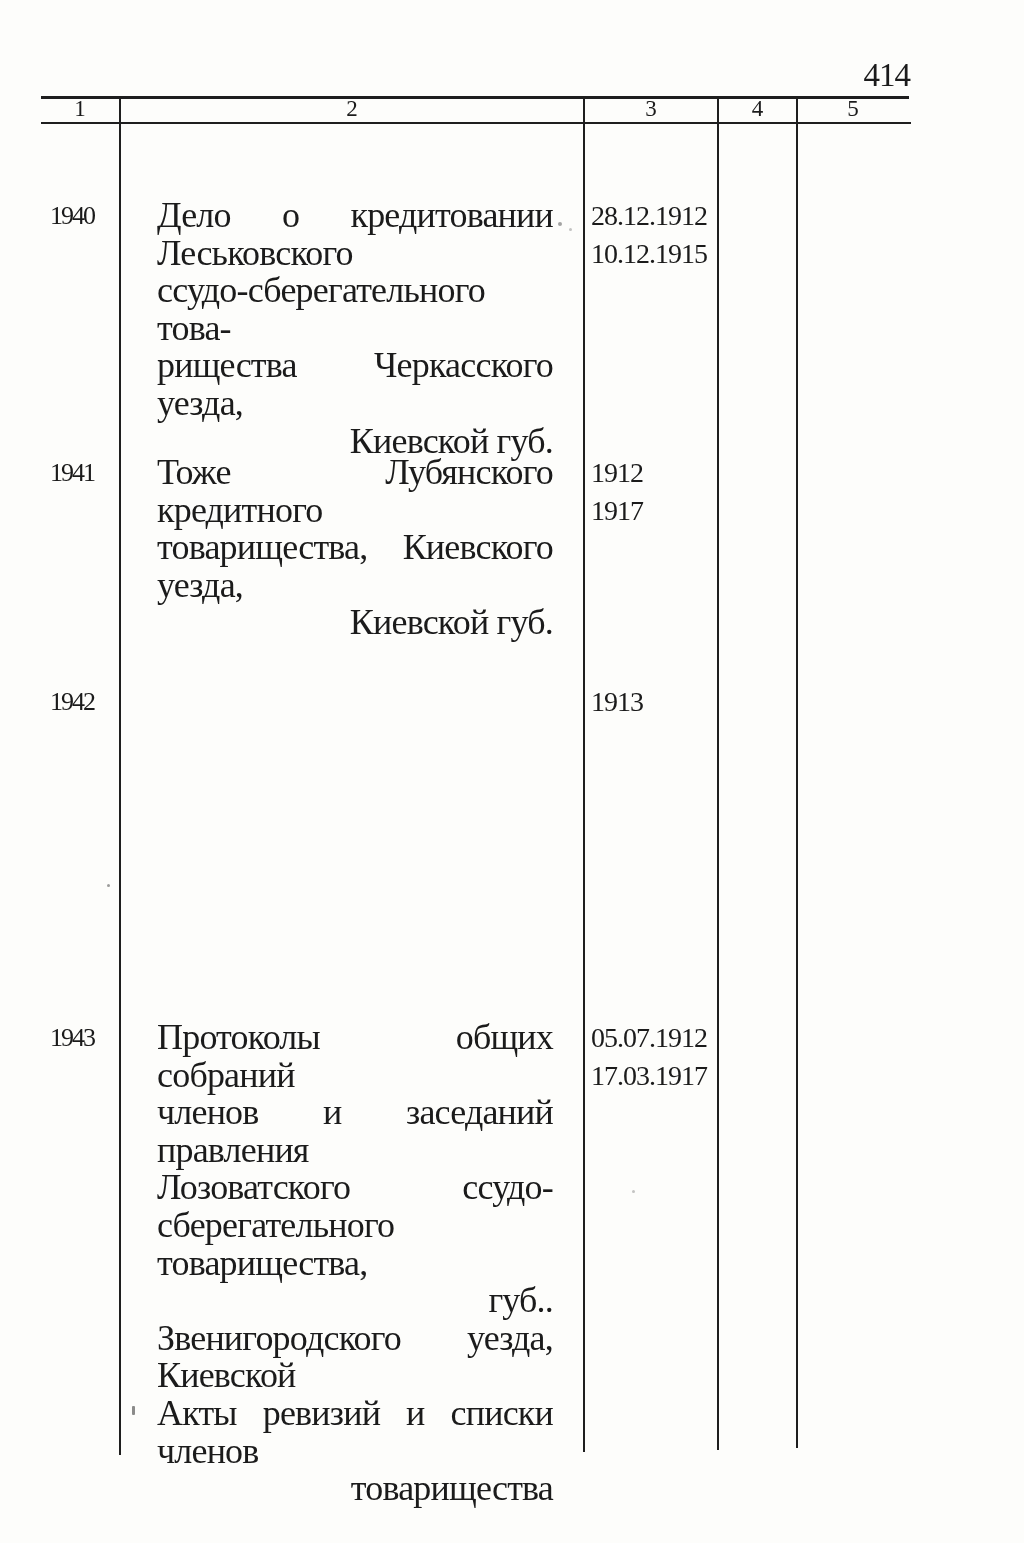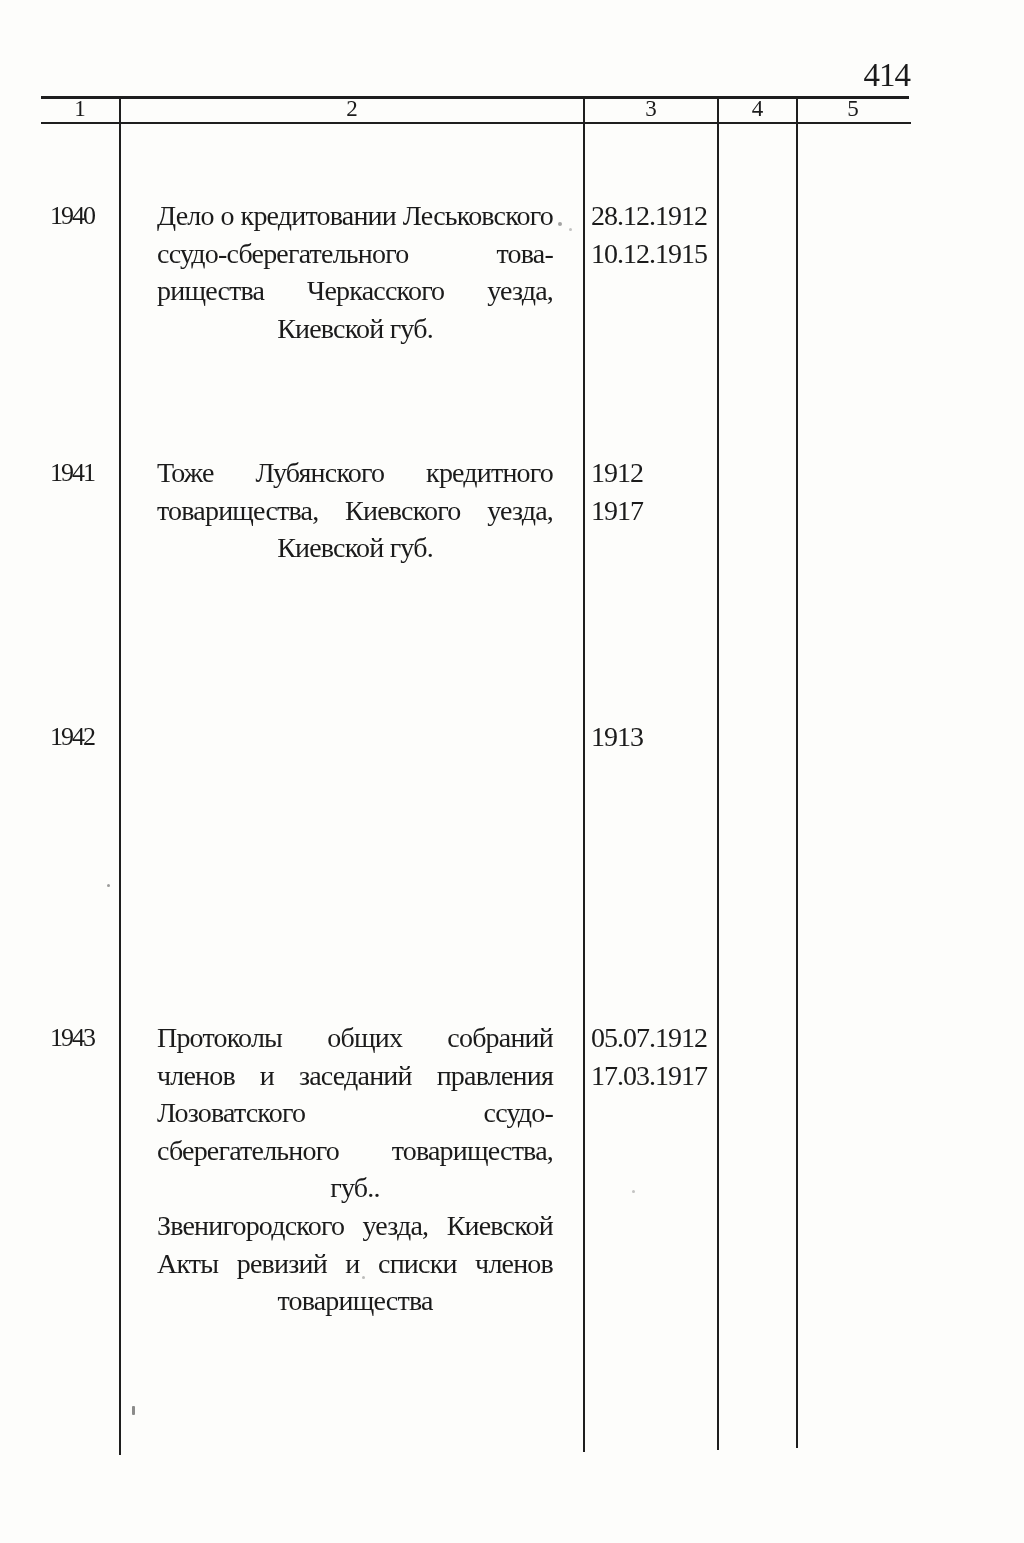--- a/index.html
+++ b/index.html
@@ -49,38 +49,38 @@
     width: 66px;
     text-align: left;
     font-size: 26px;
     letter-spacing: -2px;
     line-height: 37.6px;
   }
   .desc {
     position: absolute;
     left: 157px;
     width: 396px;
-    font-size: 28px;
+    font-size: 36px;
     line-height: 37.6px;
     letter-spacing: -0.8px;
   }
-  .desc .ln { text-align: center; }
+  .desc .ln { text-align: right; }
   .desc .ln.j { text-align: justify; text-align-last: justify; }
   .dates {
     position: absolute;
     left: 591px;
     width: 128px;
     font-size: 28px;
     line-height: 37.6px;
     letter-spacing: -1px;
     white-space: nowrap;
   }
   .r0 { top: 197px; }
   .r1 { top: 454px; }
-  .r2 { top: 718px; }
+  .r2 { top: 683px; }
   .r3 { top: 1003px; margin-top: 16px; }
   .speck { position: absolute; background: #5a5a5a; border-radius: 50%; }
 </style>
 </head>
 <body>
 
 <div class="page">
 
   <div class="page-number">414</div>
 

